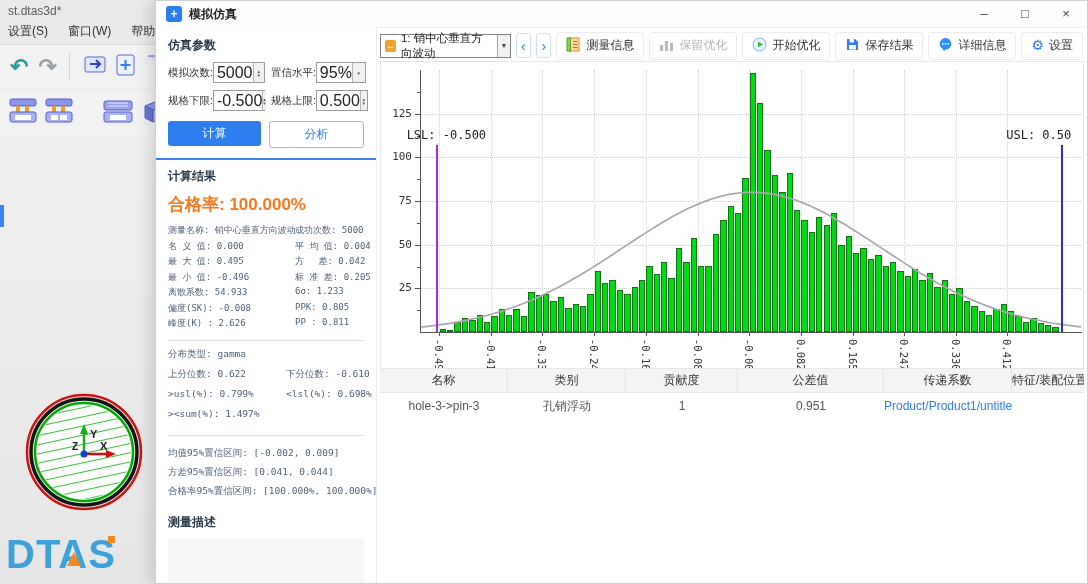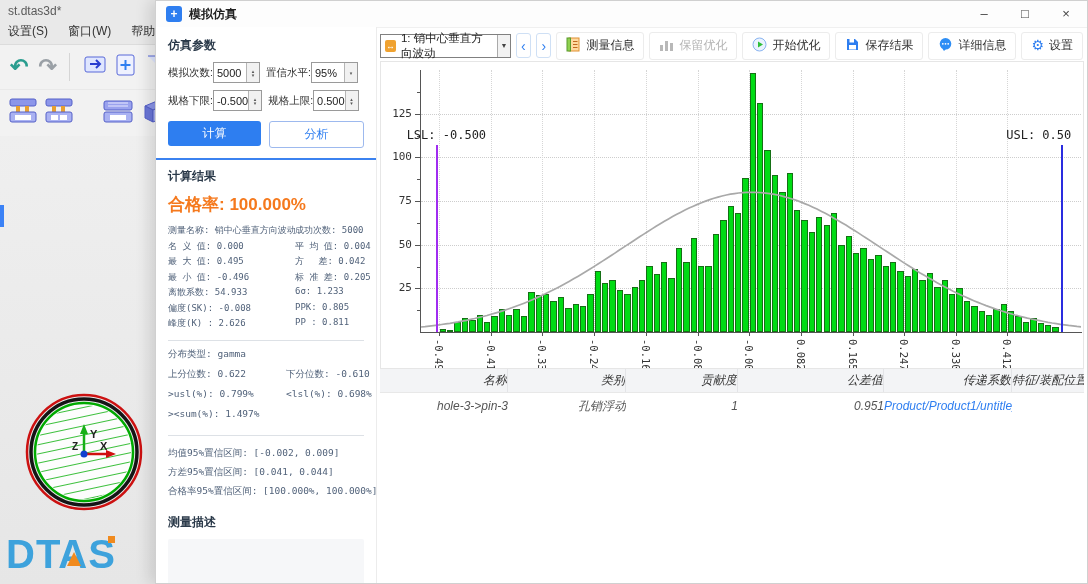--- a/index.html
+++ b/index.html
@@ -37,21 +37,21 @@
   .dlg-spacer{flex:1;}
   .wbtn{width:34px;text-align:center;font-size:13px;color:#444;cursor:default;line-height:26px;}
   
   .lp{position:absolute;left:0;top:26px;bottom:0;width:221px;background:#fff;
       border-right:1px solid #ececec;padding:8px 12px;box-sizing:border-box;overflow:hidden;}
   .sec-title{font-size:12px;font-weight:bold;color:#2b3a4a;margin:2px 0 8px;}
   .prow{display:flex;align-items:center;margin-bottom:7px;font-size:10.5px;color:#333;}
   .plabel{width:48px;white-space:nowrap;}
   .spin{width:50px;height:19px;border:1px solid #9a9a9a;display:flex;align-items:center;
         background:#fff;margin-right:6px;}
-  .spin-val{flex:1;padding-left:3px;font-size:11px;color:#222;}
+  .spin-val{flex:1;padding-left:3px;font-size:16px;color:#222;}
   .spin-btns{width:12px;height:100%;border-left:1px solid #b5b5b5;background:#f1f1f1;
         display:flex;flex-direction:column;align-items:center;justify-content:center;}
   .spin-btns i{font-style:normal;font-size:5px;line-height:4px;color:#555;}
   .btnrow{display:flex;gap:8px;margin-top:10px;}
   .btn-calc{flex:1;height:25px;background:#2e7ef0;color:#fff;font-size:12px;border-radius:3px;
         display:flex;align-items:center;justify-content:center;}
   .btn-ana{flex:1;height:25px;background:#fff;color:#2e7ef0;font-size:12px;border-radius:3px;
         border:1px solid #9db9ee;display:flex;align-items:center;justify-content:center;}
   .bluebar{height:2px;background:#3b82f0;margin:10px -12px 8px;}
   .pass-rate{font-size:17px;font-weight:bold;color:#f5791d;margin:4px 0 8px;white-space:nowrap;}
@@ -101,21 +101,21 @@
   .lg-item{display:flex;align-items:center;gap:4px;white-space:nowrap;}
   .lg-box{width:14px;height:9px;border:1px solid #333;}
   .lg-line{width:20px;height:2px;}
   
   .rtable{position:absolute;left:224px;top:368px;width:704px;font-size:12px;}
   .trow{display:grid;grid-template-columns:128px 118px 112px 146px 128px 1fr;align-items:center;}
   .thead{background:#f3f4f6;height:23px;color:#333;border-bottom:1px solid #e8e8e8;}
   .thead .cell{border-right:1px solid #e3e4e7;}
   .thead .cell:last-child{border-right:none;}
   .tbody{height:26px;color:#555;background:#fff;}
-  .cell{text-align:right;line-height:23px;overflow:hidden;white-space:nowrap;font-style:italic;}
+  .cell{text-align:center;line-height:23px;overflow:hidden;white-space:nowrap;}
   .cell.link{color:#2e7ef0;}
 </style>
 </head>
 <body>
 
 <div class="bg-app">
   <div class="bg-titlebar">st.dtas3d*</div>
   <div class="bg-menubar">
     <span>设置(S)</span>
     <span>窗口(W)</span>

